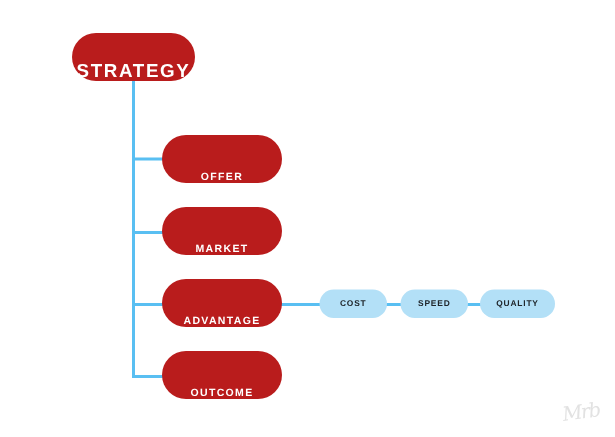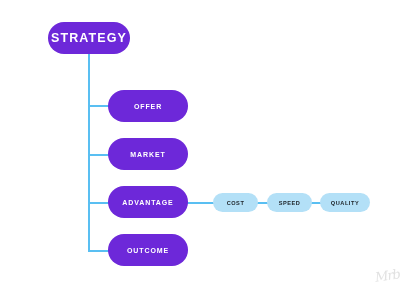--- a/index.html
+++ b/index.html
@@ -39,23 +39,24 @@
     display: flex;
     align-items: center;
     justify-content: center;
     box-sizing: border-box;
     text-align: center;
     white-space: nowrap;
   }
 
   .node-root,
   .node-branch {
-    background: #6d28d9;
+    background: #b91c1c;
     color: #ffffff;
     border-radius: 999px;
+    align-items: flex-end;
   }
 
   .node-root .label {
     font-size: 12.5px;
     font-weight: bold;
     letter-spacing: 1.1px;
   }
 
   .node-branch .label {
     font-size: 7px;

